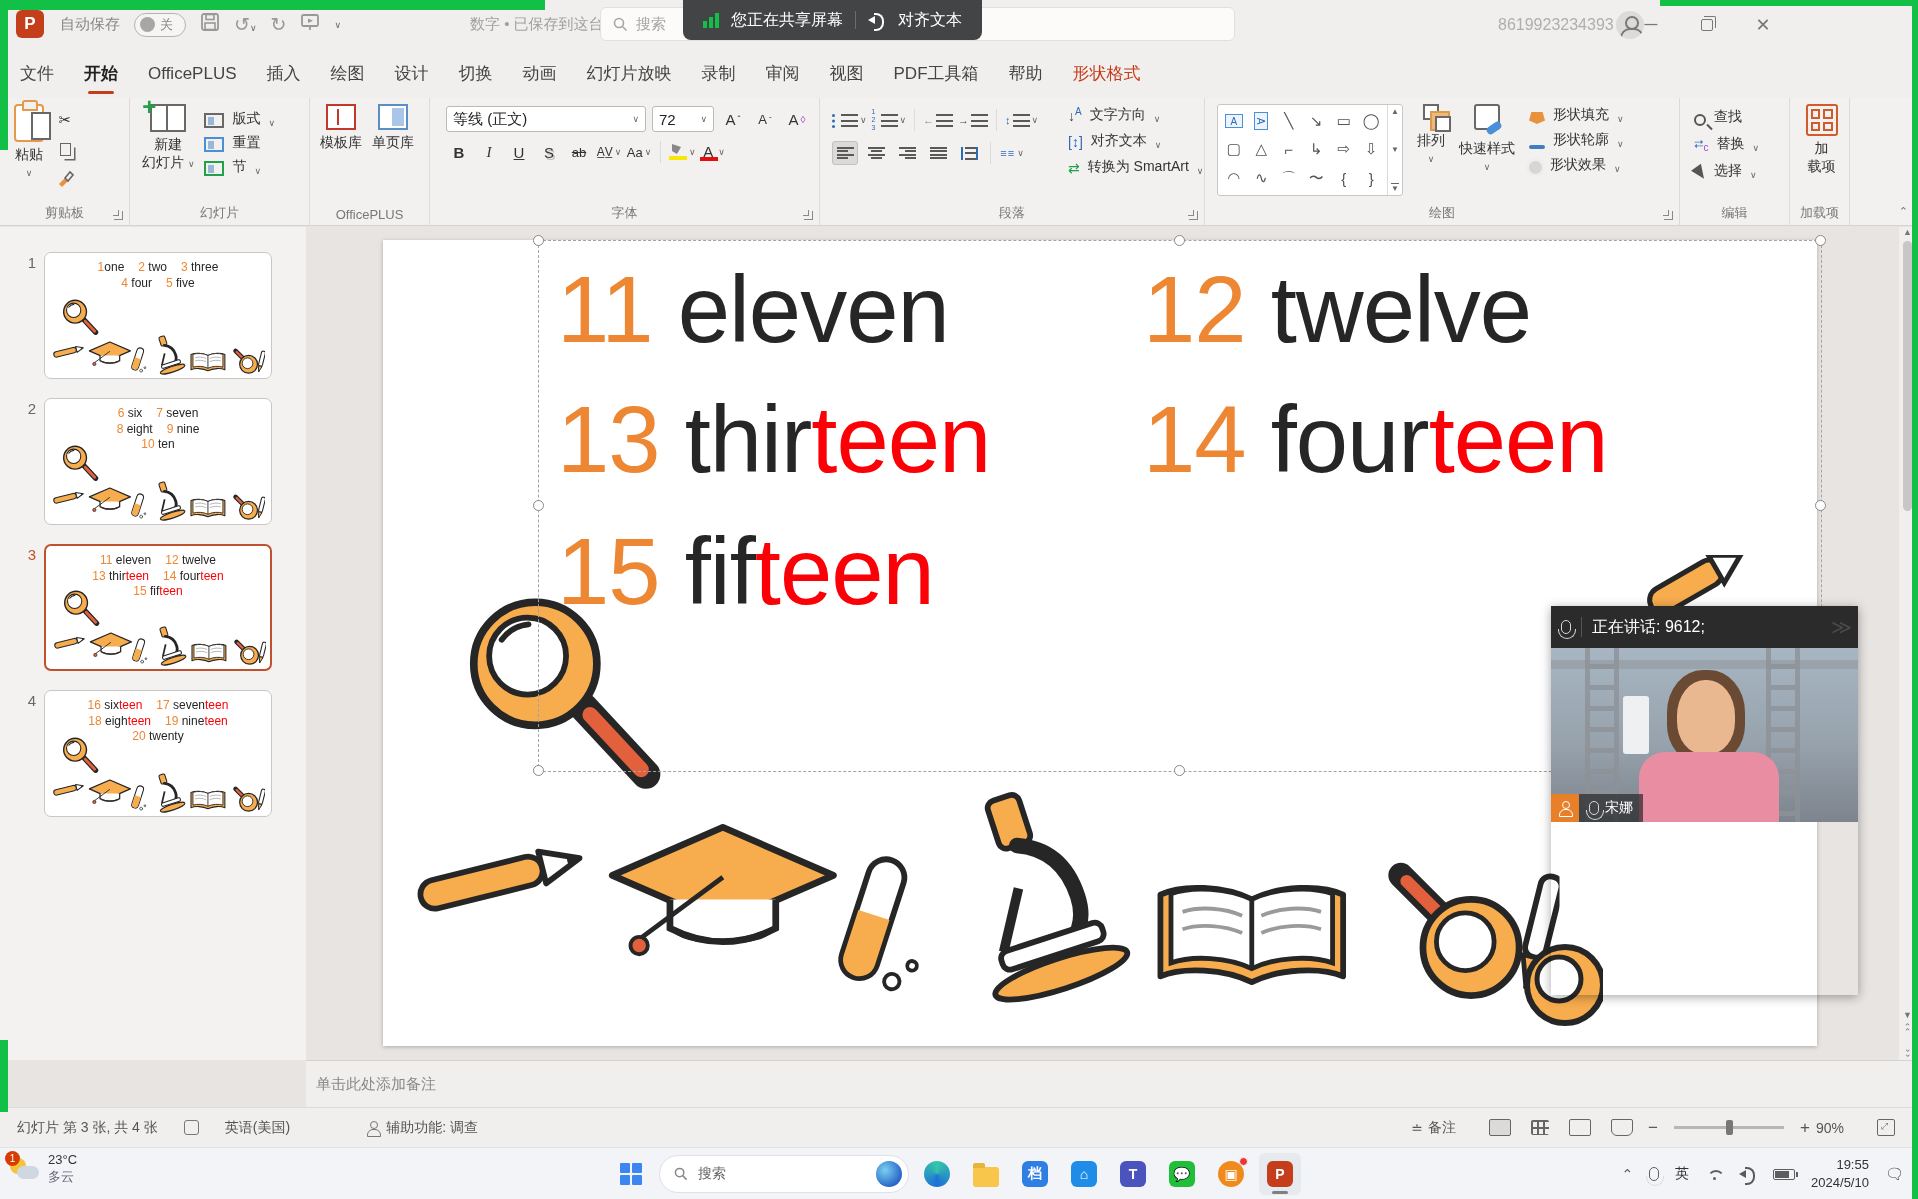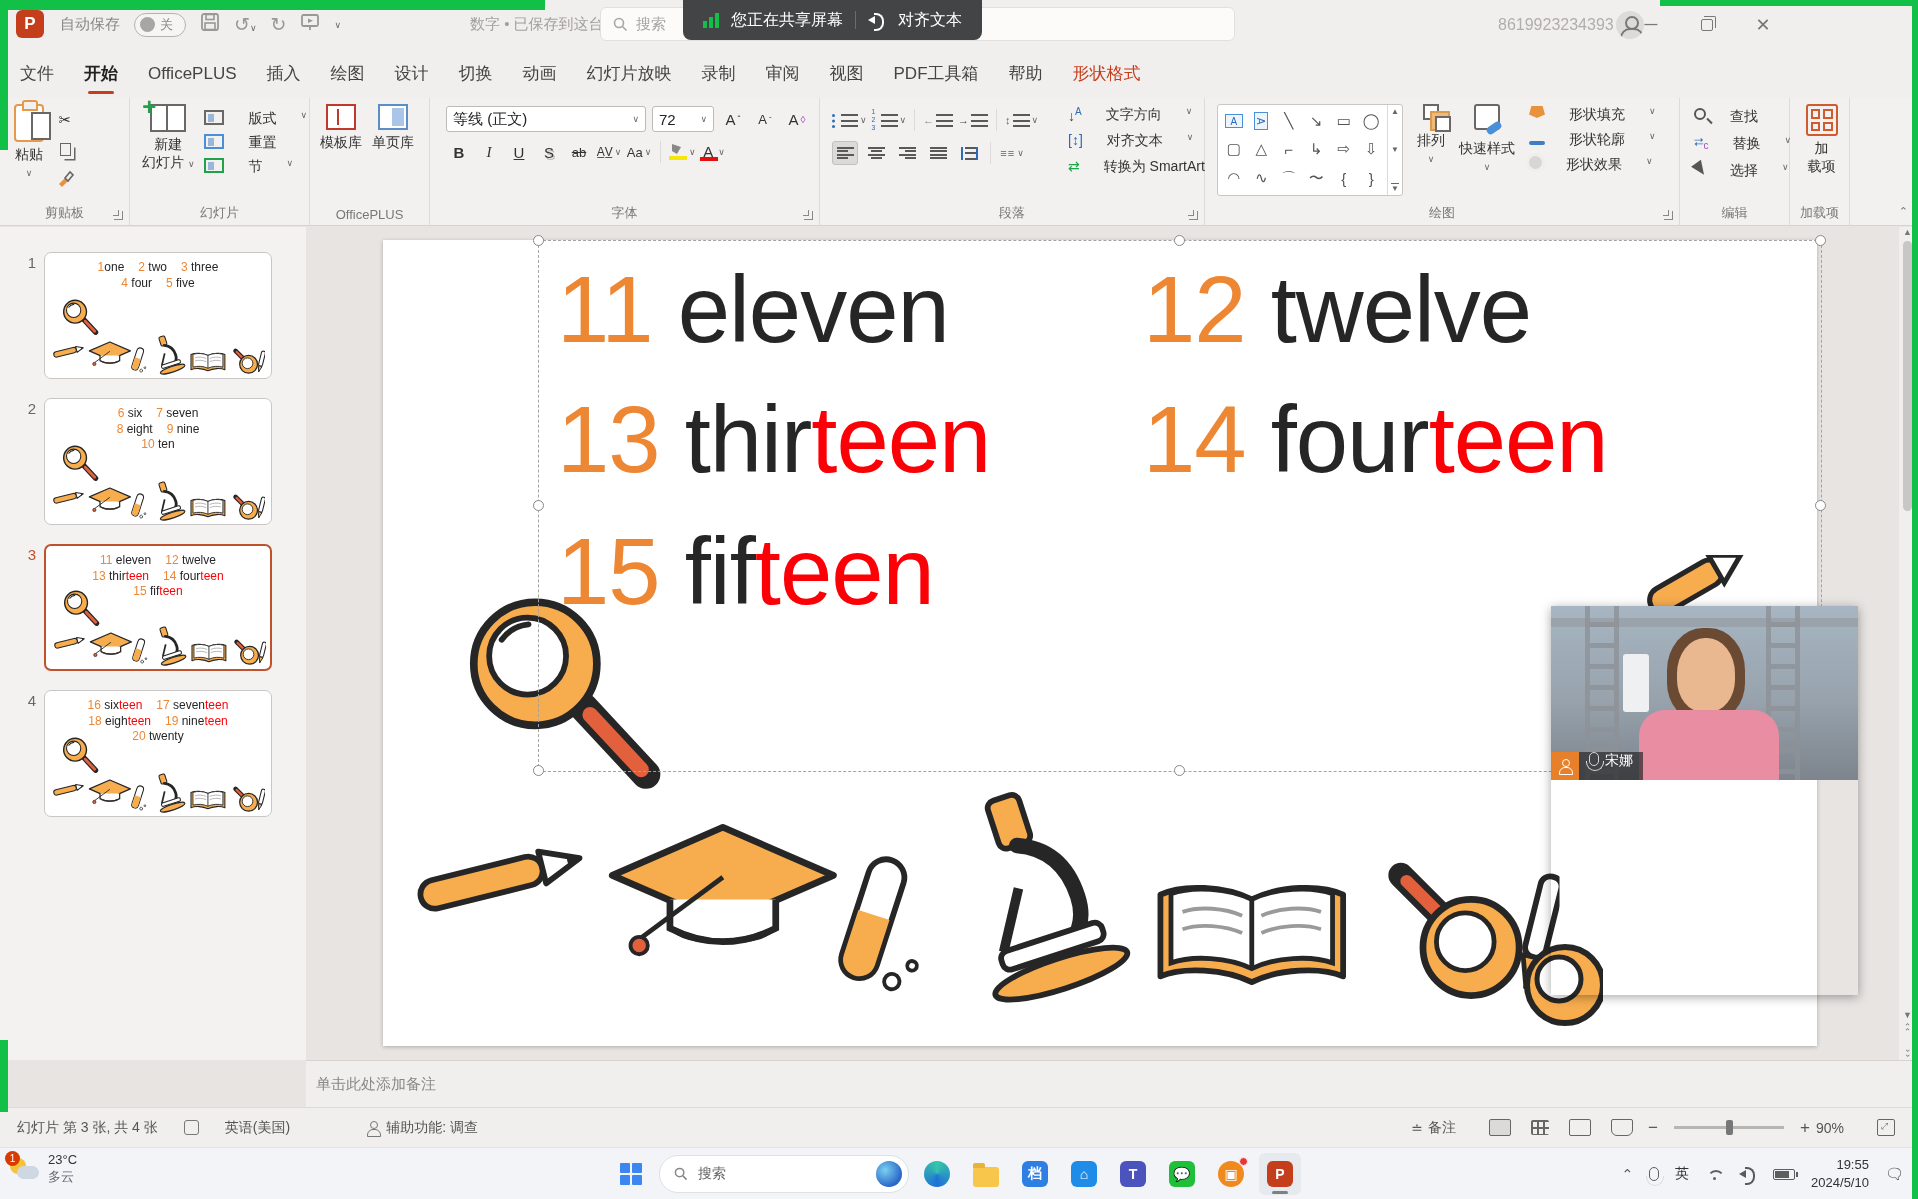--- a/index.html
+++ b/index.html
@@ -87,21 +87,21 @@
   .qs-ic { width:26px; height:26px; border:2px solid #6a6866; border-radius:3px; background:#fff; position:relative; }
   .qs-ic:after { content:""; position:absolute; right:-4px; bottom:-4px; width:16px; height:8px; background:#4a90d9; border-radius:4px; transform:rotate(-35deg); }
   .fill-ic { width:16px; height:12px; background:#e8923e; clip-path:polygon(15% 0,85% 0,100% 70%,50% 100%,0 70%); }
   .outline-ic { width:16px; height:4px; background:#3f7ec2; border-radius:2px; margin-top:10px;}
   .effect-ic { width:13px; height:13px; background:#d8d6d4; border-radius:50%; box-shadow:0 0 0 3px #efeeec; }
   .find-ic { width:12px; height:12px; border:2px solid #555; border-radius:50%; position:relative; }
   .find-ic:after { content:""; position:absolute; left:10px; top:10px; width:7px; height:2px; background:#555; transform:rotate(45deg); }
   .select-ic { width:0; height:0; border-left:6px solid transparent; border-right:6px solid transparent; border-top:14px solid #555; transform:rotate(-35deg); }
   .addins-ic { width:32px; height:32px; display:grid; grid-template-columns:1fr 1fr; gap:3px; padding:3px; border:2.5px solid #cf5b2e; border-radius:3px; }
   .addins-ic i { border:2px solid #cf5b2e; display:block; }
-  .vrow { display:flex; align-items:flex-start; gap:24px; font-size:14px; color:#333; white-space:nowrap; }
+  .vrow { display:flex; align-items:flex-end; gap:8px; font-size:14px; color:#333; white-space:nowrap; }
   .collapse-chev { position:absolute; right:10px; bottom:8px; color:#777; font-size:11px; }
 
   
   #panel { position:absolute; left:0; top:227px; width:306px; height:833px; background:#f4f2f1; z-index:2; }
   .thumb-row { display:flex; gap:8px; margin:0 0 19px 14px; }
   .thumb-num { width:22px; font-size:15px; color:#6a6866; padding-top:2px; text-align:right; }
   .thumb { width:228px; height:127px; background:#fff; border:1px solid #c9c7c5; border-radius:7px; position:relative; overflow:hidden; padding-top:7px; }
   .thumb.selected { border:2.5px solid var(--thumbsel); }
   .thumb-num.selected { color:var(--thumbsel); }
   .tline { display:flex; justify-content:center; gap:14px; font-size:12px; line-height:1.3; white-space:pre; }
@@ -146,21 +146,21 @@
   #vid1 { height:174px; position:relative; background:linear-gradient(#a7b6c2 0%,#97a2ac 55%,#7d848d 100%); overflow:hidden; }
   .ladder { position:absolute; top:0; width:34px; height:100%; border-left:5px solid #8e9298; border-right:5px solid #8e9298; background:repeating-linear-gradient(to bottom,transparent 0 16px,#8e9298 16px 21px); opacity:.8;}
   .bedrail { position:absolute; left:0; right:0; top:12px; height:9px; background:#9aa3ab; }
   .towel { position:absolute; left:72px; top:48px; width:26px; height:58px; background:#eef0f2; border-radius:3px; }
   .p-hair { position:absolute; left:116px; top:22px; width:78px; height:92px; background:#6b4a33; border-radius:46% 46% 40% 40%; }
   .p-face { position:absolute; left:126px; top:32px; width:58px; height:74px; background:#eab890; border-radius:48% 48% 44% 44%; }
   .p-body { position:absolute; left:88px; top:104px; width:140px; height:70px; background:#e98ea2; border-radius:26px 26px 0 0; }
   #vid1-label { position:absolute; left:0; bottom:0; display:flex; align-items:center; z-index:3;}
   .roletag { width:28px; height:28px; background:#e8802a; display:flex; align-items:center; justify-content:center; }
   .roletag .sb-person:before { border-color:#fff; } .roletag .sb-person:after { border-color:#fff; }
-  .nametag { background:rgba(30,30,30,.65); color:#fff; font-size:14px; height:28px; display:flex; align-items:flex-start; gap:6px; padding:0 10px; }
+  .nametag { background:rgba(30,30,30,.65); color:#fff; font-size:14px; height:28px; display:flex; align-items:center; gap:6px; padding:0 10px; }
   #vid2 { height:173px; position:relative; background:#cdd6db; border:2.5px solid #26c342; overflow:hidden; }
   .wardrobe { position:absolute; left:28px; top:8px; width:118px; height:150px; background:#f2f1ef; border:3px solid #8c7f82; transform:skewY(-4deg); }
   .wardrobe:before { content:""; position:absolute; left:52px; top:0; bottom:0; border-left:2px solid #b8b2ae; }
   .wardrobe:after { content:""; position:absolute; left:40px; top:60px; width:4px; height:22px; background:#9a938f; box-shadow:18px 0 0 #9a938f; }
   .door { position:absolute; left:172px; top:12px; width:52px; height:120px; background:#e8e6e2; border:3px solid #a79a94; transform:skewY(6deg); }
   .fan { position:absolute; right:6px; bottom:8px; width:62px; height:62px; border-radius:50%; background:#eceff1; border:4px solid #d5dadd; }
   .fan:after { content:""; position:absolute; left:21px; top:21px; width:12px; height:12px; border-radius:50%; background:#b9c2c7; }
   .boy { position:absolute; left:150px; bottom:-8px; width:64px; height:58px; background:#2e2621; border-radius:46% 46% 30% 30%; }
   .boy:after { content:""; position:absolute; left:10px; top:26px; width:44px; height:30px; background:#caa184; border-radius:40%; }
   #vid2-label { position:absolute; left:8px; bottom:6px; background:rgba(30,30,30,.75); color:#fff; border-radius:5px; font-size:15px; display:flex; align-items:center; gap:7px; padding:4px 12px; z-index:3;}
@@ -772,20 +772,26 @@
       <span>90%</span>
     </span>
   <span class="sb-item" style="margin-right:16px">
       <span class="viewic" style="width:18px">
         <span style="position:absolute;left:3px;top:1px;font-size:9px;color:#666">⤢</span>
       </span>
     </span>
 </div>
 
 <div id="call">
+  <div id="call-header">
+    <span class="mic"></span>
+    <span class="hdr-div"></span>
+    <span>正在讲话: 9612;</span>
+    <span class="hdr-logo">≫</span>
+  </div>
   <div id="vid1">
     <span class="bedrail"></span>
     <span class="ladder" style="left:34px"></span>
     <span class="ladder" style="right:58px"></span>
     <span class="towel"></span>
     <span class="p-hair"></span>
     <span class="p-face"></span>
     <span class="p-body"></span>
     <div id="vid1-label">
       <span class="roletag">

